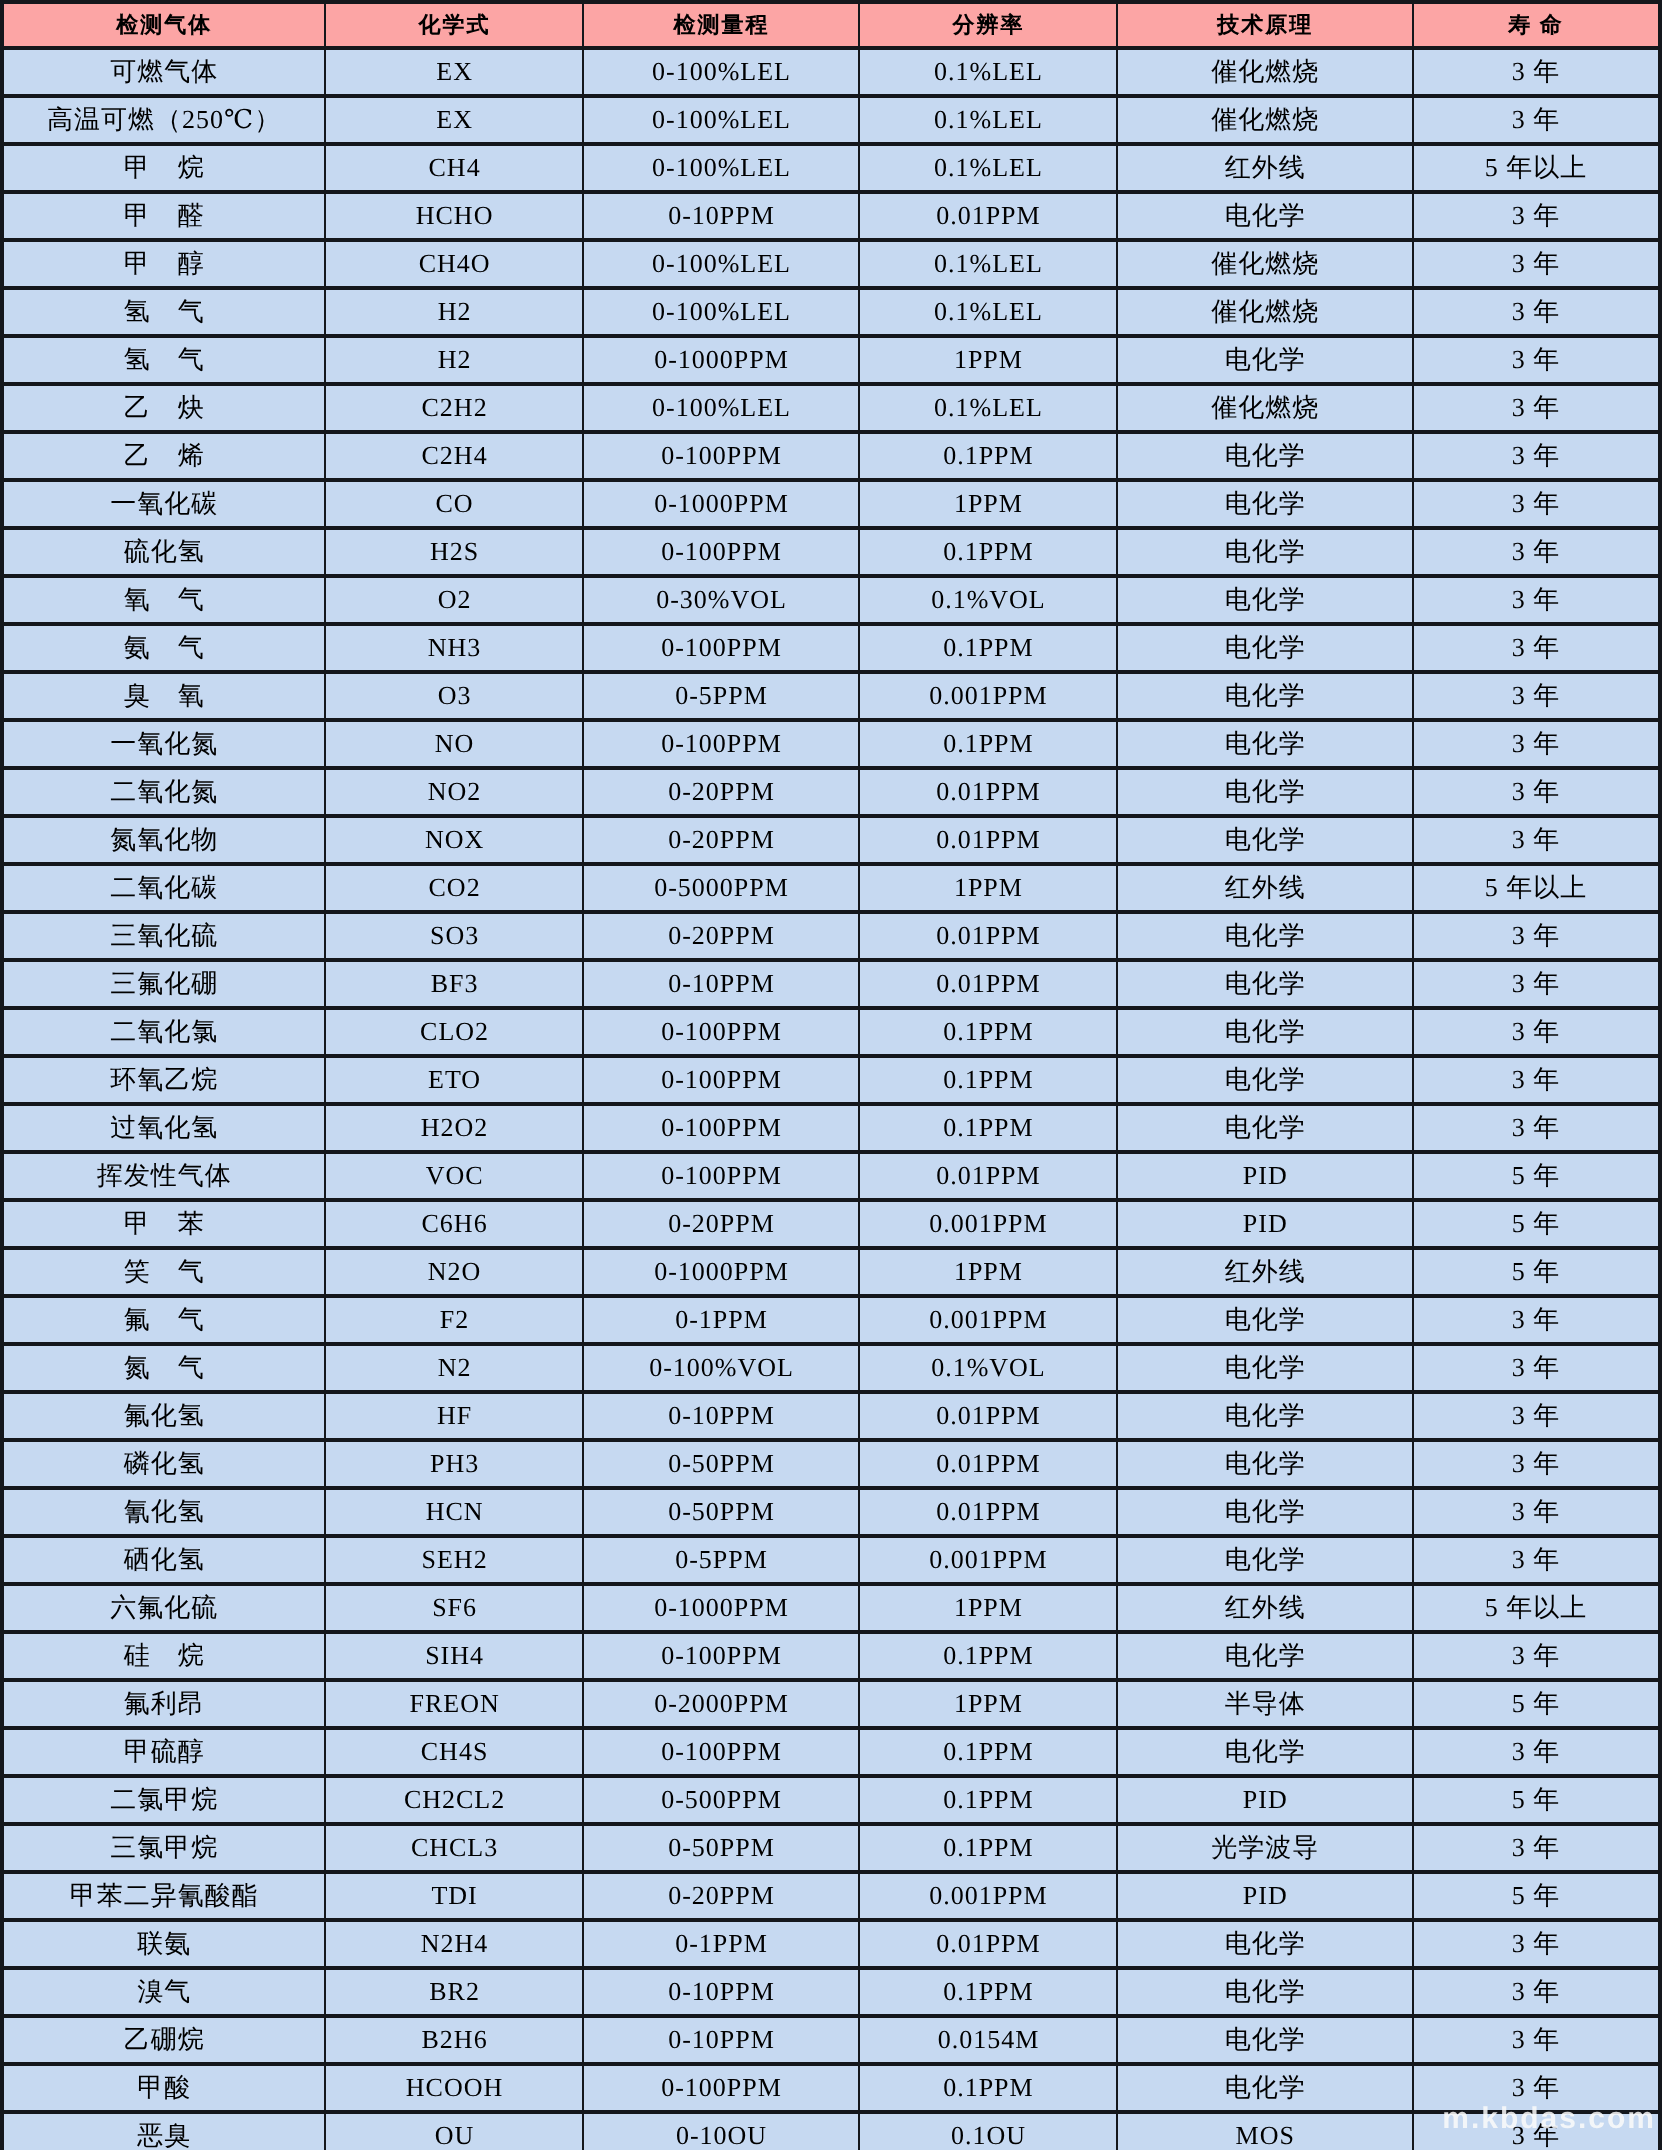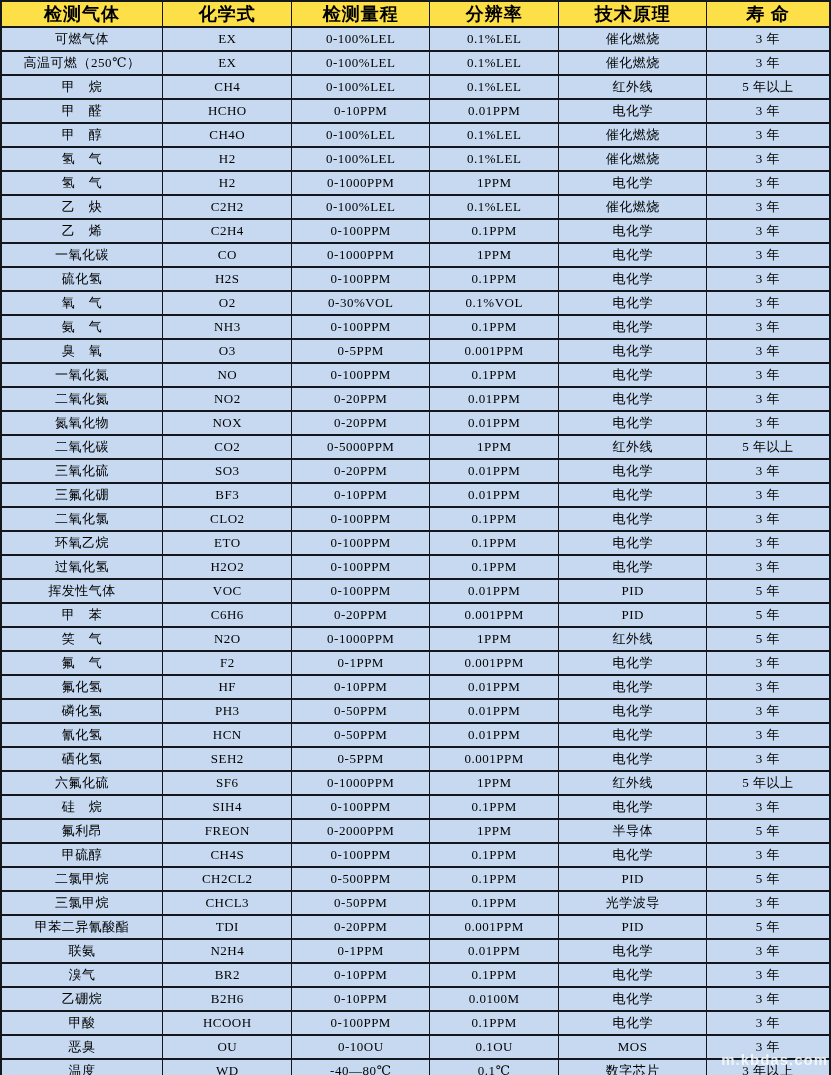--- a/index.html
+++ b/index.html
@@ -23,22 +23,22 @@
     border-top: 2px solid #14171c;
     border-bottom: 2px solid #14171c;
     text-align: center;
     vertical-align: middle;
     padding: 0 2px;
     white-space: nowrap;
     overflow: hidden;
   }
   thead tr { height: 23px; }
   th {
-    background: #fde047;
-    font-size: 18px;
+    background: #fca5a5;
+    font-size: 11px;
     font-weight: bold;
     letter-spacing: 1px;
   }
   tbody tr { height: 24px; }
   td { font-size: 13px; letter-spacing: 0.5px; }
   .watermark {
     position: absolute;
     right: 3px; bottom: 7px;
     font-family: Liberation Sans, sans-serif;
     font-size: 15px;
@@ -282,20 +282,28 @@
         </tr>
         <tr>
           <td>氟　气</td>
           <td>F2</td>
           <td>0-1PPM</td>
           <td>0.001PPM</td>
           <td>电化学</td>
           <td>3 年</td>
         </tr>
         <tr>
+          <td>氮　气</td>
+          <td>N2</td>
+          <td>0-100%VOL</td>
+          <td>0.1%VOL</td>
+          <td>电化学</td>
+          <td>3 年</td>
+        </tr>
+        <tr>
           <td>氟化氢</td>
           <td>HF</td>
           <td>0-10PPM</td>
           <td>0.01PPM</td>
           <td>电化学</td>
           <td>3 年</td>
         </tr>
         <tr>
           <td>磷化氢</td>
           <td>PH3</td>
@@ -389,21 +397,21 @@
           <td>BR2</td>
           <td>0-10PPM</td>
           <td>0.1PPM</td>
           <td>电化学</td>
           <td>3 年</td>
         </tr>
         <tr>
           <td>乙硼烷</td>
           <td>B2H6</td>
           <td>0-10PPM</td>
-          <td>0.0100M</td>
+          <td>0.0154M</td>
           <td>电化学</td>
           <td>3 年</td>
         </tr>
         <tr>
           <td>甲酸</td>
           <td>HCOOH</td>
           <td>0-100PPM</td>
           <td>0.1PPM</td>
           <td>电化学</td>
           <td>3 年</td>

